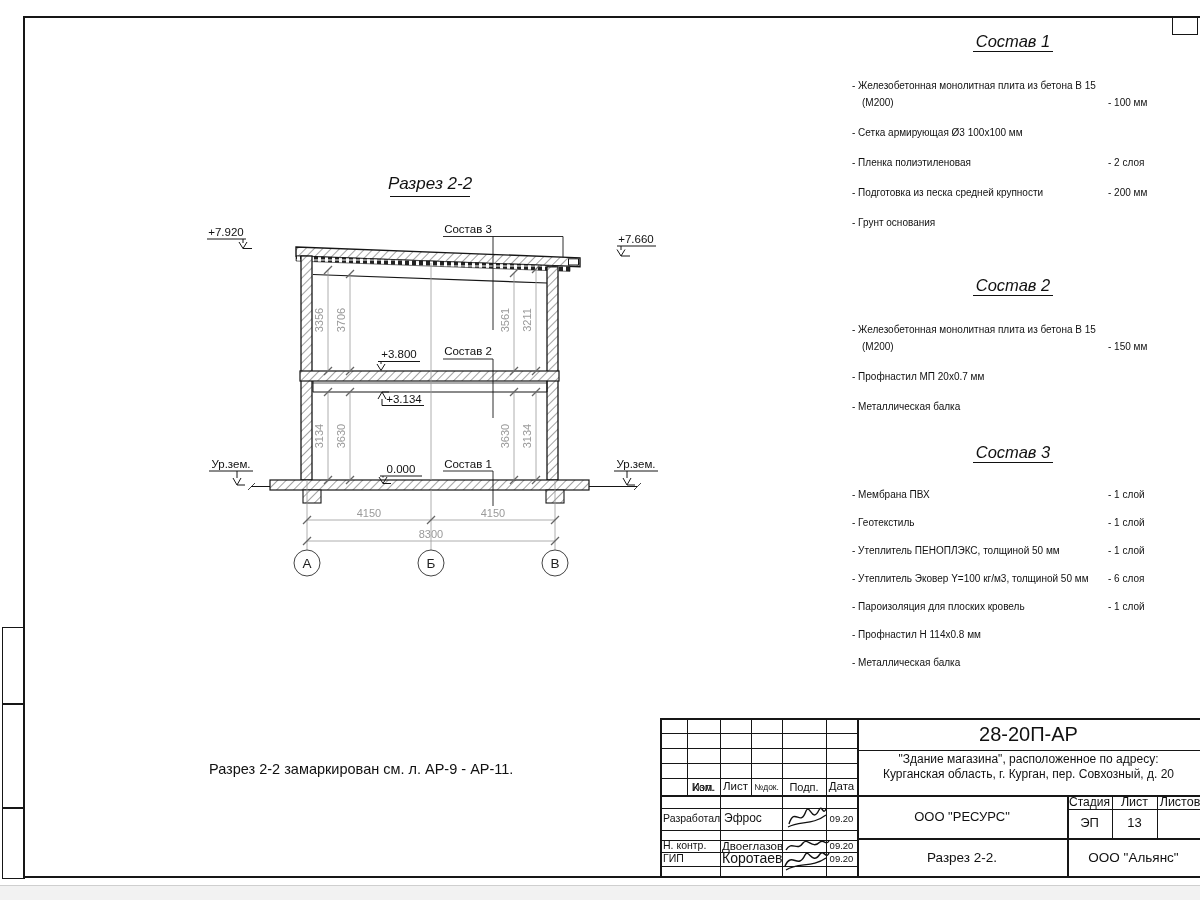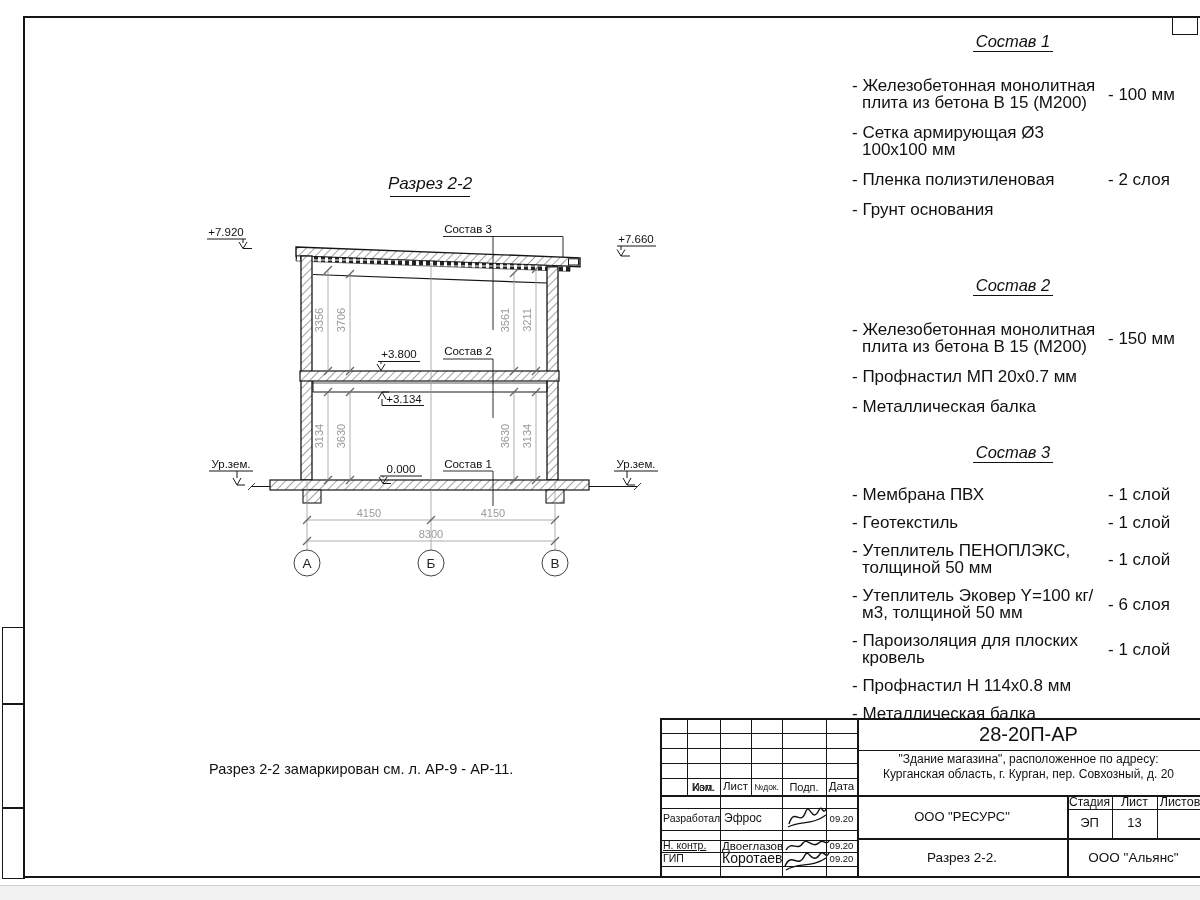--- a/index.html
+++ b/index.html
@@ -3,21 +3,21 @@
 <meta charset="utf-8">
 <style>
   html,body{margin:0;padding:0;width:1200px;height:900px;background:#fff;overflow:hidden;
     font-family:"Liberation Sans",sans-serif;color:#111;}
   .abs{position:absolute;}
   .hl,.vl{position:absolute;background:#161616;}
   
   .comp{position:absolute;left:852px;width:322px;}
   .comp .ct{text-align:center;font-style:italic;font-size:16.5px;margin-bottom:26px;}
   .comp .ct span{border-bottom:1.2px solid #111;padding:0 3px 1px 3px;}
-  .item{display:flex;align-items:center;margin-bottom:13px;font-size:17px;line-height:17px;}
+  .item{display:flex;align-items:flex-end;margin-bottom:13px;font-size:10px;line-height:17px;}
   .item .nm{width:246px;padding-left:10px;text-indent:-10px;}
   .item .q{margin-left:auto;width:66px;white-space:nowrap;}
   .comp3 .item{margin-bottom:11px;}
   .comp3 .ct{margin-bottom:24px;}
   
   .tb{position:absolute;display:flex;align-items:center;justify-content:center;text-align:center;line-height:1.15;}
   .tbl{position:absolute;display:flex;align-items:center;justify-content:flex-start;line-height:1.1;}
   
   .st{font:11.5px "Liberation Sans",sans-serif;fill:#111;}
   .sg{font:11px "Liberation Sans",sans-serif;fill:#9a9a9a;}
@@ -201,20 +201,24 @@
     </div>
   <div class="item">
       <div class="nm">- Сетка армирующая Ø3 100х100 мм</div>
       <div class="q"></div>
     </div>
   <div class="item">
       <div class="nm">- Пленка полиэтиленовая</div>
       <div class="q">-  2 слоя</div>
     </div>
   <div class="item">
+      <div class="nm">- Подготовка из песка средней крупности</div>
+      <div class="q">- 200 мм</div>
+    </div>
+  <div class="item">
       <div class="nm">- Грунт основания</div>
       <div class="q"></div>
     </div>
 </div>
 
 <div class="comp" style="top:276px;">
   <div class="ct"><span>Состав 2</span></div>
   <div class="item">
       <div class="nm">- Железобетонная  монолитная плита из бетона В 15 (М200)</div>
       <div class="q">- 150 мм</div>
@@ -296,21 +300,21 @@
 <div class="tb" style="left:687px;top:779px;width:33px;height:16px;font-size:11px;">Кол.</div>
 <div class="tb" style="left:720px;top:779px;width:31px;height:16px;font-size:11.5px;">Лист</div>
 <div class="tb" style="left:751px;top:780px;width:31px;height:16px;font-size:8.5px;">№док.</div>
 <div class="tb" style="left:782px;top:779px;width:44px;height:16px;font-size:11px;">Подп.</div>
 <div class="tb" style="left:826px;top:779px;width:31px;height:16px;font-size:11.5px;">Дата</div>
 
 <div class="tbl" style="left:663px;top:808px;width:57px;height:22px;font-size:10.5px;">Разработал</div>
 <div class="tbl" style="left:724px;top:808px;width:58px;height:22px;font-size:12px;">Эфрос</div>
 <div class="tb" style="left:826px;top:808px;width:31px;height:22px;font-size:9.5px;">09.20</div>
 
-<div class="tbl" style="left:663px;top:840px;width:57px;height:12px;font-size:10.5px;text-decoration:underline;">Н. контр.</div>
+<div class="tbl" style="left:663px;top:840px;width:57px;height:12px;font-size:10.5px;">Н. контр.</div>
 <div class="tbl" style="left:722px;top:840px;width:60px;height:12px;font-size:11.5px;">Двоеглазов</div>
 <div class="tb" style="left:826px;top:840px;width:31px;height:12px;font-size:9.5px;">09.20</div>
 
 <div class="tbl" style="left:663px;top:852px;width:57px;height:14px;font-size:10.5px;">ГИП</div>
 <div class="tbl" style="left:722px;top:852px;width:60px;height:14px;font-size:14px;">Коротаев</div>
 <div class="tb" style="left:826px;top:852px;width:31px;height:14px;font-size:9.5px;">09.20</div>
 
 <div class="tb docnum" style="left:857px;top:718px;width:343px;height:32px;text-align:center;">28-20П-АР</div>
 <div class="tb" style="left:857px;top:752px;width:343px;height:16px;font-size:12px;">"Здание магазина", расположенное по адресу:</div>
 <div class="tb" style="left:857px;top:767px;width:343px;height:16px;font-size:12px;">Курганская область, г. Курган, пер. Совхозный, д. 20</div>

